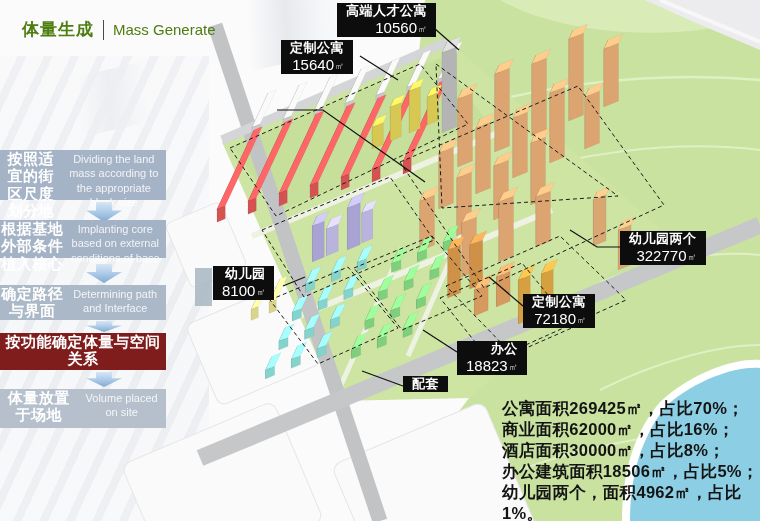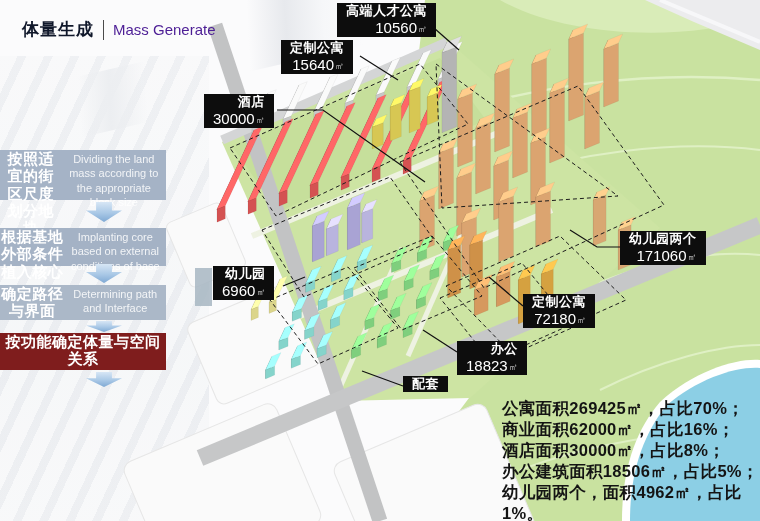--- a/index.html
+++ b/index.html
@@ -11,30 +11,30 @@
   .leftbg:after{content:"";position:absolute;inset:0;
           background:repeating-linear-gradient(115deg,rgba(255,255,255,.85) 0 16px,rgba(222,226,232,.35) 16px 24px);
           opacity:.55;}
   .streak{position:absolute;pointer-events:none;}
   .streak.a{left:60px;top:-20px;width:470px;height:80px;transform:rotate(-13deg);
           background:linear-gradient(100deg,transparent 40%,#e7e9ed 48%,#f6f7f9 56%,transparent 64%);}
   .streak.b{left:-40px;top:70px;width:300px;height:60px;transform:rotate(-13deg);
           background:linear-gradient(100deg,transparent 40%,#eceef1 50%,transparent 62%);}
   
   .title{position:absolute;left:22px;top:18px;display:flex;align-items:center;z-index:6;}
-  .title .zh{font-size:17px;font-weight:bold;color:#0f172a;letter-spacing:1px;}
+  .title .zh{font-size:17px;font-weight:bold;color:#4d7c0f;letter-spacing:1px;}
   .title .sep{width:1px;height:20px;background:#4a4a4a;margin:0 9px;}
-  .title .en{font-size:15px;color:#4c1d95;}
+  .title .en{font-size:15px;color:#4d7c0f;}
   
   .step{position:absolute;left:0;width:166px;color:#fff;text-align:center;z-index:5;
         display:flex;flex-direction:row;justify-content:center;}
   .step .zh{font-weight:bold;font-size:15px;line-height:1.15;letter-spacing:.5px;}
   .step .en{font-size:11px;color:rgba(255,255,255,.85);line-height:1.3;margin-top:2px;padding:0 6px;}
   .s1{top:150px;height:50px;background:#a5b3c6;}
-  .s2{top:228px;height:38px;background:#a4b2c5;}
+  .s2{top:220px;height:38px;background:#a4b2c5;}
   .s3{top:285px;height:35px;background:#abb8c8;}
   .s4{top:333px;height:37px;background:#7f1d1d;}
   .s5{top:389px;height:39px;background:#b5c0cc;}
   .arr{position:absolute;left:86px;width:36px;z-index:5;
        background:linear-gradient(180deg,#d7e6f5 0%,#a9c8e6 55%,#7fa9d4 100%);
        clip-path:polygon(28% 0,72% 0,72% 42%,100% 42%,50% 100%,0 42%,28% 42%);}
   .a1{top:202px;height:20px;}
   .a2{top:264px;height:19px;}
   .a3{top:321px;height:11px;}
   .a4{top:372px;height:15px;}
@@ -77,20 +77,24 @@
   <div class="arr a2"></div>
   <div class="step s3">
     <div class="zh">确定路径与界面</div>
     <div class="en">Determining path and Interface</div>
   </div>
   <div class="arr a3"></div>
   <div class="step s4">
     <div class="zh">按功能确定体量与空间关系</div>
   </div>
   <div class="arr a4"></div>
+  <div class="step s5">
+    <div class="zh">体量放置于场地</div>
+    <div class="en">Volume placed on site</div>
+  </div>
 
   <svg class="map" width="760" height="521" viewBox="0 0 760 521">
 
     <g>
       <polygon points="425,0 760,0 760,521 470,521 445,430 520,330 430,150 418,60" fill="#c9e2a0"></polygon>
       <path d="M500,0 C560,34 670,44 760,18 L760,0 Z" fill="#d9ecb8"></path>
       <path d="M430,120 C530,85 650,70 760,80" stroke="#dff0c4" stroke-width="2.5" fill="none"></path>
       <path d="M470,190 C570,150 680,140 760,150" stroke="#dff0c4" stroke-width="2" fill="none"></path>
       <path d="M560,300 C640,260 710,250 760,255" stroke="#dff0c4" stroke-width="2" fill="none"></path>
       <path d="M600,390 C660,360 720,345 760,345" stroke="#dff0c4" stroke-width="2" fill="none"></path>
@@ -524,31 +528,27 @@
   </svg>
 
   <div class="dlabel" style="left:337px;top:3px;">
     <div class="dl-name">高端人才公寓</div>
     <div class="dl-area"><span>10560</span><span class="unit">㎡</span></div>
   </div>
   <div class="dlabel" style="left:281px;top:40px;">
     <div class="dl-name">定制公寓</div>
     <div class="dl-area"><span>15640</span><span class="unit">㎡</span></div>
   </div>
-  <div class="dlabel" style="left:204px;top:94px;">
-    <div class="dl-name">酒店</div>
-    <div class="dl-area"><span>30000</span><span class="unit">㎡</span></div>
-  </div>
   <div class="dlabel" style="left:213px;top:266px;">
     <div class="dl-name">幼儿园</div>
-    <div class="dl-area"><span>6960</span><span class="unit">㎡</span></div>
+    <div class="dl-area"><span>8100</span><span class="unit">㎡</span></div>
   </div>
   <div class="dlabel" style="left:620px;top:231px;">
     <div class="dl-name">幼儿园两个</div>
-    <div class="dl-area"><span>171060</span><span class="unit">㎡</span></div>
+    <div class="dl-area"><span>322770</span><span class="unit">㎡</span></div>
   </div>
   <div class="dlabel" style="left:523px;top:294px;">
     <div class="dl-name">定制公寓</div>
     <div class="dl-area"><span>72180</span><span class="unit">㎡</span></div>
   </div>
   <div class="dlabel" style="left:457px;top:341px;">
     <div class="dl-name">办公</div>
     <div class="dl-area"><span>18823</span><span class="unit">㎡</span></div>
   </div>
   <div class="dlabel" style="left:403px;top:376px;">

